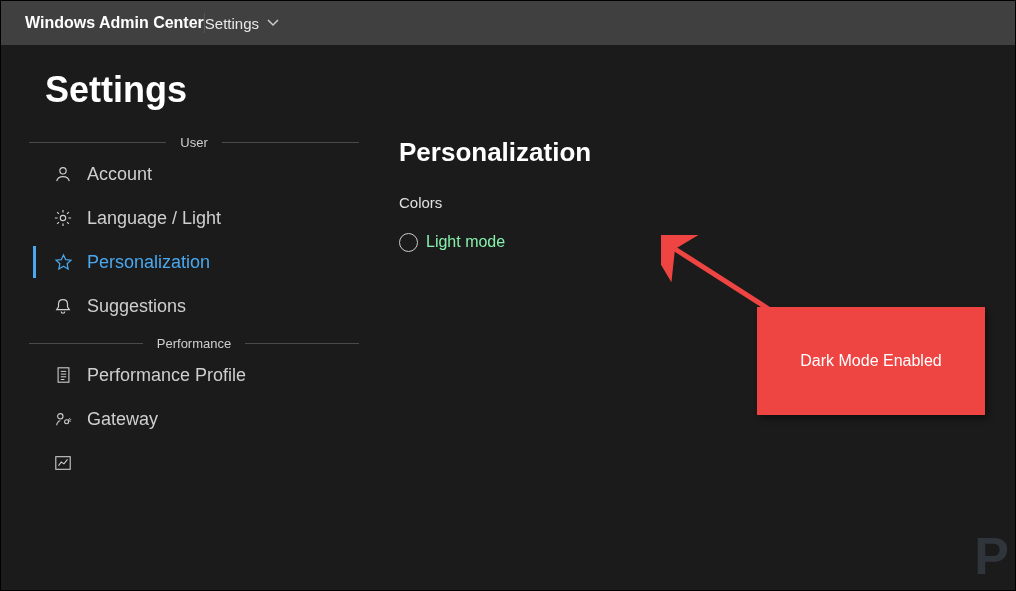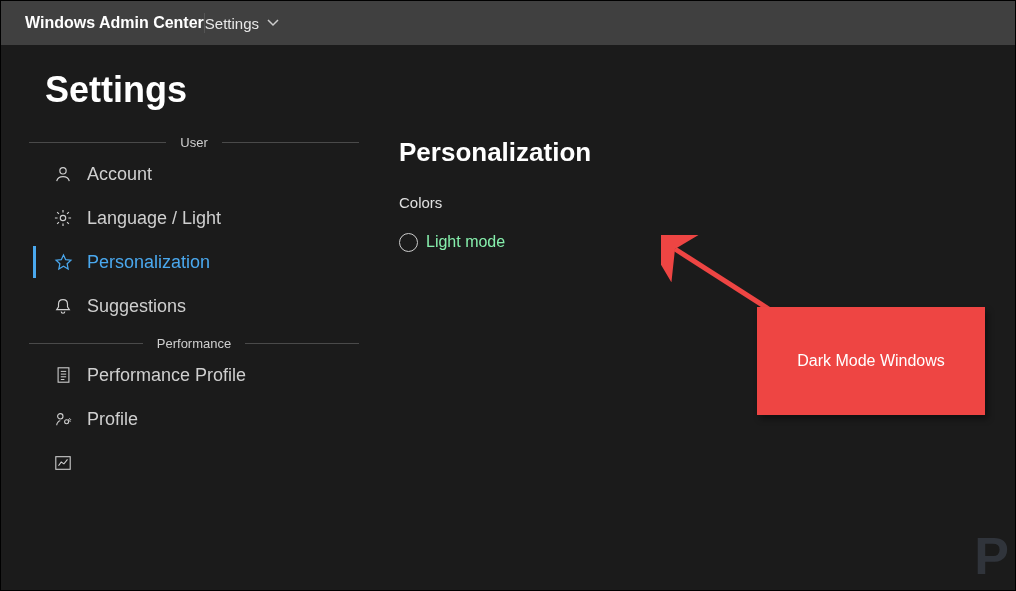--- a/index.html
+++ b/index.html
@@ -261,21 +261,21 @@
 
     <div class="nav-item">
       <span class="nav-icon">
         <svg width="18" height="18" viewBox="0 0 20 20">
             <circle cx="7" cy="7" r="3" stroke-width="1.2"></circle>
             <path d="M3 17c0-3 2.5-5 4-5" stroke-width="1.2"></path>
             <circle cx="14" cy="13" r="2.2" stroke-width="1.2"></circle>
             <path d="M15.5 11.5l2-2 1 1-1 1 .8.8-1 1" stroke-width="1.1"></path>
           </svg>
       </span>
-      <span>Profile</span>
+      <span>Gateway</span>
     </div>
     <div class="nav-item">
       <span class="nav-icon">
         <svg width="18" height="18" viewBox="0 0 20 20">
             <rect x="2" y="3" width="16" height="14" stroke-width="1.2"></rect>
             <path d="M5 13l3-4 3 2 4-5" stroke-width="1.2"></path>
           </svg>
       </span>
     </div>
   </div>
@@ -293,16 +293,16 @@
 
 <svg class="callout-arrow" width="170" height="110">
   <defs>
     <marker id="ah" markerWidth="12" markerHeight="12" refX="3" refY="6" orient="auto">
       <path d="M0,0 L12,6 L0,12 L3,6 Z" fill="#ee4543"></path>
     </marker>
   </defs>
   <line x1="120" y1="82" x2="14" y2="14" stroke="#ee4543" stroke-width="5" marker-end="url(#ah)"></line>
 </svg>
 <div class="callout-box">
-  <span>Dark Mode Windows</span>
+  <span>Dark Mode Enabled</span>
 </div>
 
 <div class="watermark">P</div>
 
 </body></html>

